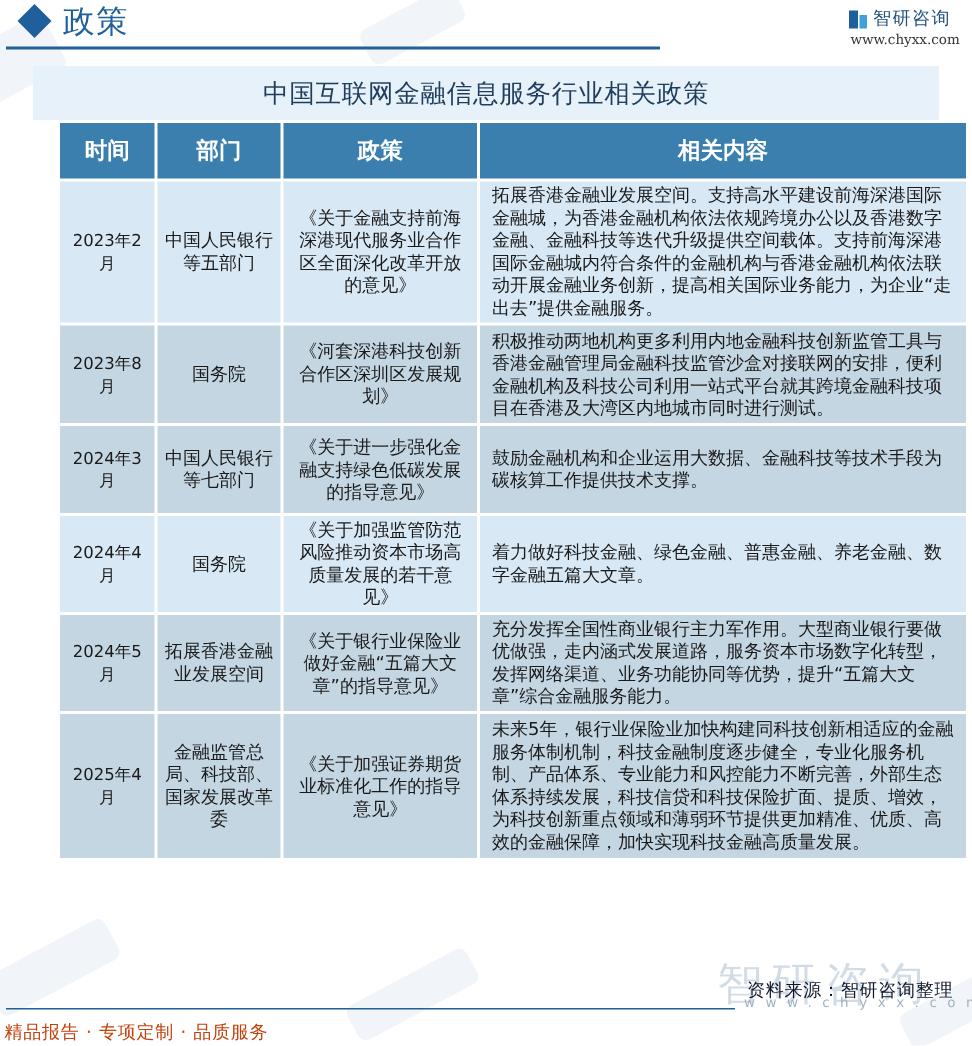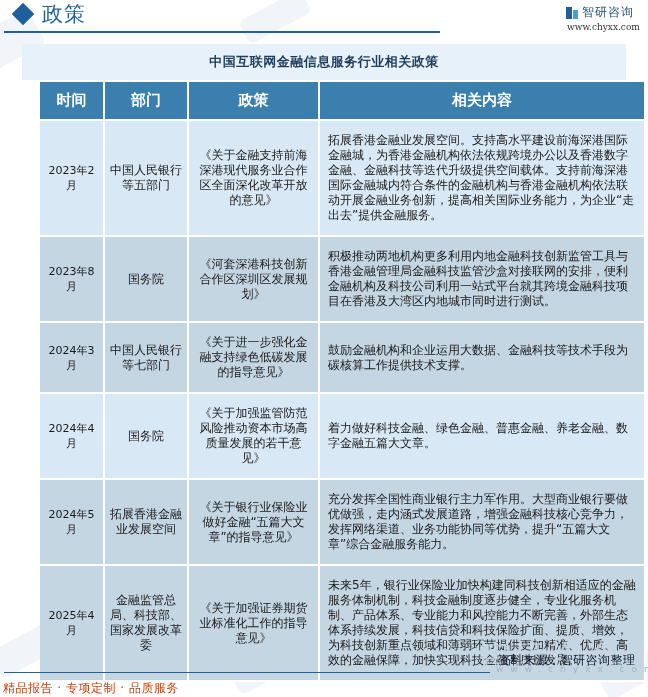--- a/index.html
+++ b/index.html
@@ -15,26 +15,26 @@
     .section-sub { position: absolute; left: 60px; top: 12px; font-size: 13px; font-weight: bold; color: #a16207; letter-spacing: 1px; z-index: -1; }
     .top-rule { position: absolute; left: 4px; top: 31px; width: 436px; height: 2px; background: #1f5f9c; }
     .brand { position: absolute; left: 566px; top: 4px; display: flex; align-items: center; gap: 4px; }
     .brand-logo { width: 12px; height: 12px; position: relative; }
     .brand-logo .a { position: absolute; left: 0; top: 0; width: 6px; height: 12px; background: #1f5f9c; }
     .brand-logo .b { position: absolute; left: 7px; top: 3px; width: 5px; height: 9px; background: #3ea0dc; }
     .brand-name { font-size: 12px; color: #1f4e79; letter-spacing: 1px; }
     .brand-url { position: absolute; left: 567px; top: 22px; font-family: "DejaVu Serif", serif; font-size: 9px; color: #333; }
 
     .table-title-box { position: absolute; left: 22px; top: 44px; width: 604px; height: 36px; background: #e6f1fa; display: flex; align-items: center; justify-content: center; }
-    .table-title { font-family: "DejaVu Serif", "Liberation Serif", serif; font-size: 13px; font-weight: bold; color: #1f3d5c; letter-spacing: 0.5px; }
+    .table-title { font-family: "DejaVu Serif", "Liberation Serif", serif; font-size: 17px; font-weight: normal; color: #1f3d5c; letter-spacing: 0.5px; }
 
     table.policy { position: absolute; left: 22px; top: 82px; width: 605px; border-collapse: collapse; table-layout: fixed; margin-left: 18px; }
     table.policy th, table.policy td { border: 1px solid #ffffff; border-width: 0 2px 2px 0; text-align: center; vertical-align: middle; }
     table.policy th { background: #3a7fad; color: #ffffff; font-size: 15px; font-weight: bold; height: 38px; }
-    table.policy td { font-size: 12px; line-height: 15px; color: #1a1a1a; padding: 12px 5px; }
+    table.policy td { font-size: 12px; line-height: 15px; color: #1a1a1a; padding: 2px 5px; }
     table.policy tr.odd td { background: #d8e8f4; }
     table.policy tr.even td { background: #c4d6e2; }
     table.policy td.c-time { font-size: 11px; }
     table.policy td.c-content { text-align: left; padding-left: 8px; padding-right: 6px; }
 
     .source { position: absolute; left: 498px; top: 652px; font-size: 12px; color: #0f172a; letter-spacing: 0.5px; }
     .bottom-rule { position: absolute; left: 4px; top: 672px; width: 486px; height: 1px; background: #1f5f9c; }
     .bottom-brand-wm { position: absolute; left: 478px; top: 636px; font-size: 30px; color: #c9d7e3; letter-spacing: 6px; opacity: 0.85; }
     .bottom-url-wm { position: absolute; left: 496px; top: 664px; font-size: 9px; color: #9fb3c4; letter-spacing: 7px; }
     .footer { position: absolute; left: 3px; top: 680px; font-size: 12px; color: #c2410c; letter-spacing: 0.5px; }
@@ -104,21 +104,21 @@
     <tr class="odd" style="height:53px">
       <td class="c-time">2024年4月</td>
       <td>国务院</td>
       <td>《关于加强监管防范风险推动资本市场高质量发展的若干意见》</td>
       <td class="c-content">着力做好科技金融、绿色金融、普惠金融、养老金融、数字金融五篇大文章。</td>
     </tr>
     <tr class="even" style="height:58px">
       <td class="c-time">2024年5月</td>
       <td>拓展香港金融业发展空间</td>
       <td>《关于银行业保险业做好金融“五篇大文章”的指导意见》</td>
-      <td class="c-content">充分发挥全国性商业银行主力军作用。大型商业银行要做优做强，走内涵式发展道路，增强金融科技核心竞争力，发挥网络渠道、业务功能协同等优势，提升“五篇大文章”综合金融服务能力。</td>
+      <td class="c-content">充分发挥全国性商业银行主力军作用。大型商业银行要做优做强，走内涵式发展道路，服务资本市场数字化转型，发挥网络渠道、业务功能协同等优势，提升“五篇大文章”综合金融服务能力。</td>
     </tr>
     <tr class="even" style="height:98px">
       <td class="c-time">2025年4月</td>
       <td>金融监管总局、科技部、国家发展改革委</td>
       <td>《关于加强证券期货业标准化工作的指导意见》</td>
       <td class="c-content">未来5年，银行业保险业加快构建同科技创新相适应的金融服务体制机制，科技金融制度逐步健全，专业化服务机制、产品体系、专业能力和风控能力不断完善，外部生态体系持续发展，科技信贷和科技保险扩面、提质、增效，为科技创新重点领域和薄弱环节提供更加精准、优质、高效的金融保障，加快实现科技金融高质量发展。</td>
     </tr>
   </tbody>
 </table>
 

